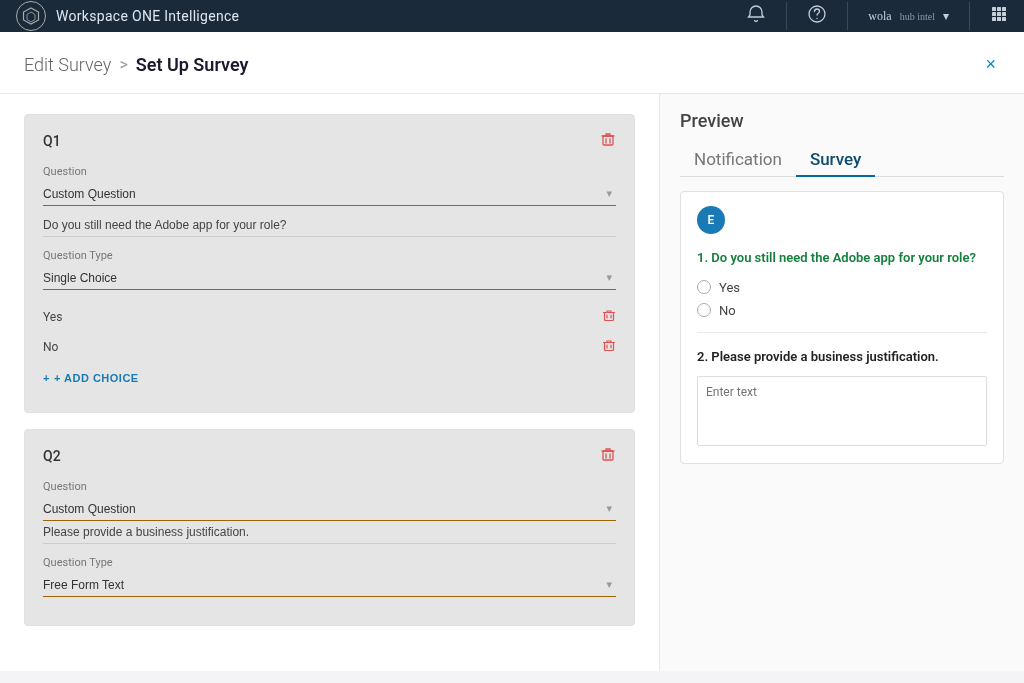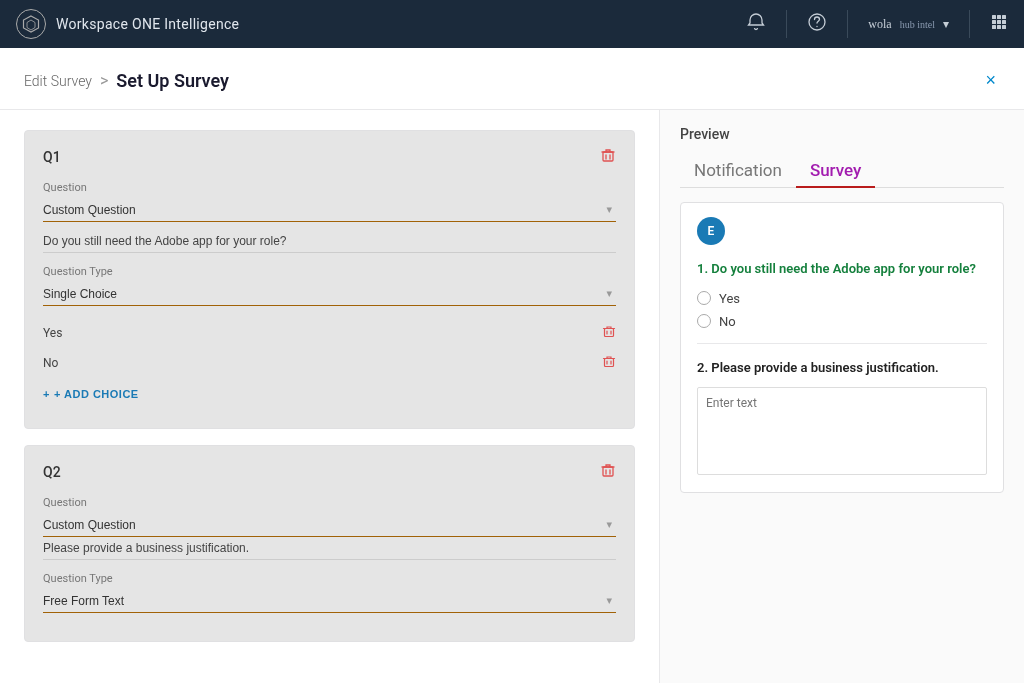--- a/index.html
+++ b/index.html
@@ -6,21 +6,21 @@
     body {
       font-family: -apple-system, BlinkMacSystemFont, 'Segoe UI', Roboto, sans-serif;
       background: #f4f4f6;
       color: #333;
       font-size: 13px;
     }
 
     
     .topnav {
       background: #1b2a3b;
-      height: 48px;
+      height: 32px;
       display: flex;
       align-items: center;
       padding: 0 16px;
       justify-content: space-between;
     }
     .topnav-left {
       display: flex;
       align-items: center;
       gap: 10px;
     }
@@ -84,21 +84,21 @@
       justify-content: space-between;
       align-items: center;
     }
     .breadcrumb {
       display: flex;
       align-items: center;
       gap: 8px;
     }
     .breadcrumb-link {
       color: #666;
-      font-size: 14px;
+      font-size: 18px;
       font-weight: 300;
     }
     .breadcrumb-sep {
       color: #999;
       font-size: 16px;
     }
     .breadcrumb-current {
       color: #1a1a2e;
       font-size: 18px;
       font-weight: 600;
@@ -239,42 +239,42 @@
     }
 
     
     .right-panel {
       flex: 1;
       padding: 16px 20px;
       background: #fafafa;
       overflow-y: auto;
     }
     .preview-title {
-      font-size: 14px;
+      font-size: 18px;
       font-weight: 500;
       color: #444;
       margin-bottom: 12px;
     }
     .preview-tabs {
       display: flex;
       gap: 0;
       border-bottom: 1px solid #ddd;
       margin-bottom: 14px;
     }
     .preview-tab {
       padding: 6px 14px;
       font-size: 17px;
       color: #777;
       cursor: pointer;
       border-bottom: 2px solid transparent;
       margin-bottom: -1px;
     }
     .preview-tab.active {
-      color: #a21caf;
-      border-bottom: 2px solid #b91c1c;
+      color: #0c4a6e;
+      border-bottom: 2px solid #0369a1;
       font-weight: 500;
     }
     .preview-card {
       background: #fff;
       border: 1px solid #e0e0e2;
       border-radius: 4px;
       padding: 14px 16px;
     }
     .preview-avatar {
       width: 28px;
@@ -318,21 +318,21 @@
     }
     .preview-question2 {
       font-size: 13px;
       font-weight: 600;
       color: #222;
       margin-bottom: 10px;
       line-height: 1.5;
     }
     .preview-textarea {
       width: 100%;
-      height: 88px;
+      height: 70px;
       border: 1px solid #ddd;
       border-radius: 2px;
       padding: 8px;
       font-size: 12px;
       color: #bbb;
       resize: none;
       outline: none;
       font-family: inherit;
     }
   </style>

